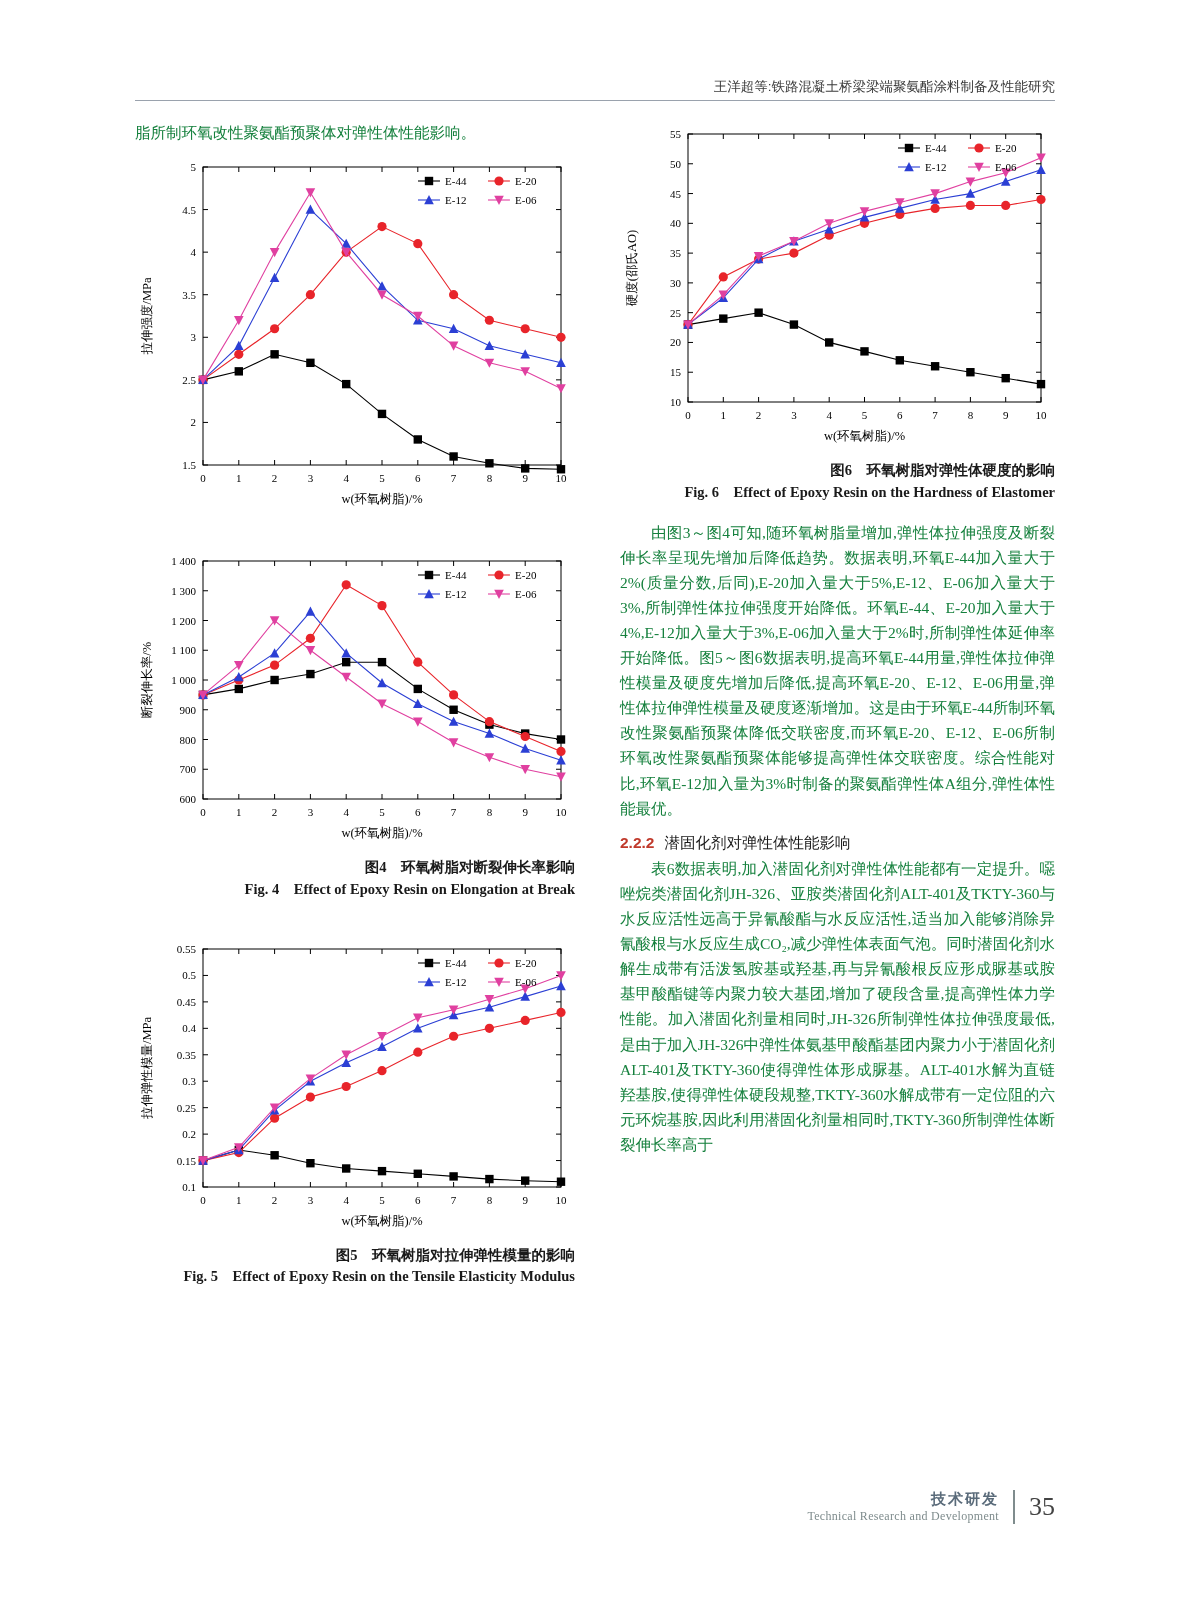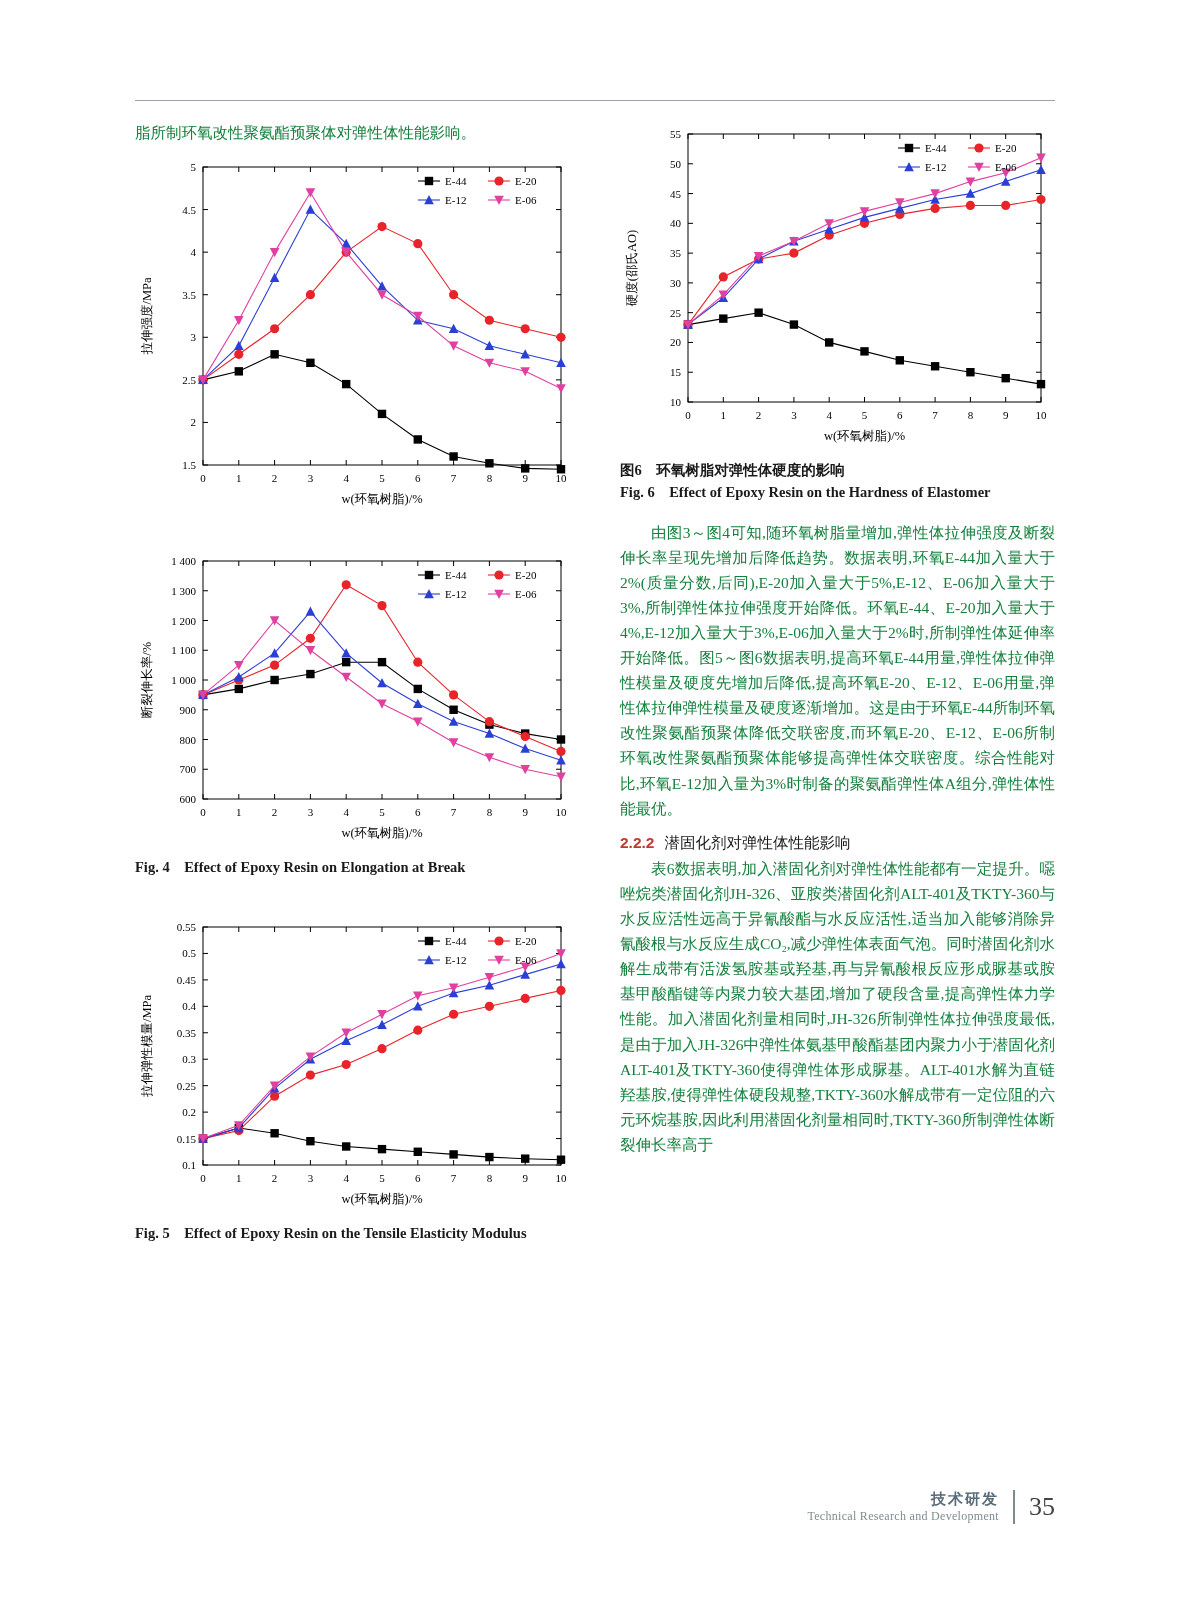--- a/index.html
+++ b/index.html
@@ -11,21 +11,21 @@
   .rule{position:absolute;left:135px;top:100px;width:920px;height:1px;background:#9aa2ad;}
 
   
   .col-left{position:absolute;left:135px;top:120px;width:440px;}
   .col-right{position:absolute;left:620px;top:120px;width:435px;}
 
   .bodytext{font-size:15.5px;line-height:1.62;text-align:justify;color:#15803d;}
   .indent{text-indent:2em;}
 
   .figwrap{margin-top:8px;}
-  .figcap{text-align:left;font-size:14.5px;line-height:1.5;margin-top:10px;}
+  .figcap{text-align:right;font-size:14.5px;line-height:1.5;margin-top:10px;}
   .figcap .cn{font-weight:bold;}
   .figcap .en{font-weight:bold;font-family:"Liberation Serif",serif;}
 
   .secttl{font-size:15.5px;margin:12px 0 2px 0;}
   .secnum{color:#c0392b;font-weight:bold;margin-right:10px;font-family:"Liberation Sans",sans-serif;}
 
   
   .chart{position:relative;background:#fff;}
   svg{display:block;}
 
@@ -34,20 +34,21 @@
   .foot-cn{font-size:15px;color:#5a6b7a;font-weight:bold;letter-spacing:2px;}
   .foot-en{font-size:12px;color:#7f8c8d;font-family:"Liberation Serif",serif;letter-spacing:.3px;}
   .foot-bar{display:inline-block;width:2px;height:34px;background:#7f8c8d;margin:0 10px;vertical-align:middle;}
   .pageno{display:inline-block;font-size:26px;color:#444;vertical-align:middle;font-family:"Liberation Serif",serif;}
 </style>
 </head>
 <body>
 
 <div class="page">
 
+  <div class="runhead">王洋超等:铁路混凝土桥梁梁端聚氨酯涂料制备及性能研究</div>
   <div class="rule"></div>
 
   <div class="col-left">
 
     <div class="bodytext">脂所制环氧改性聚氨酯预聚体对弹性体性能影响。</div>
 
     <div class="figwrap">
       <div class="chart" id="chart-fig3">
           <svg width="440" height="360" viewBox="0 0 440 360">
             <rect x="68" y="14" width="358" height="298" fill="none" stroke="#000" stroke-width="1"></rect>
@@ -328,20 +329,21 @@
             <line x1="283" y1="47" x2="305" y2="47" stroke="#2b3fd4" stroke-width="1.1"></line>
             <text x="310" y="51" font-size="11" font-family="&quot;Liberation Serif&quot;,serif" fill="#000">E-12</text>
             <g>
               <polygon points="364,52 359.2,42.8 368.8,42.8" fill="#e040a0"></polygon>
             </g>
             <line x1="353" y1="47" x2="375" y2="47" stroke="#e040a0" stroke-width="1.1"></line>
             <text x="380" y="51" font-size="11" font-family="&quot;Liberation Serif&quot;,serif" fill="#000">E-06</text>
           </svg>
         </div>
       <div class="figcap">
+        <div class="cn">图4　环氧树脂对断裂伸长率影响</div>
         <div class="en">Fig. 4　Effect of Epoxy Resin on Elongation at Break</div>
       </div>
     </div>
 
     <div class="figwrap" style="margin-top:34px">
       <div class="chart" id="chart-fig5">
           <svg width="440" height="300" viewBox="0 0 440 300">
             <rect x="68" y="14" width="358" height="238" fill="none" stroke="#000" stroke-width="1"></rect>
             <line x1="68" y1="252" x2="73" y2="252" stroke="#000" stroke-width="1"></line>
             <line x1="421" y1="252" x2="426" y2="252" stroke="#000" stroke-width="1"></line>
@@ -480,20 +482,21 @@
             <line x1="283" y1="47" x2="305" y2="47" stroke="#2b3fd4" stroke-width="1.1"></line>
             <text x="310" y="51" font-size="11" font-family="&quot;Liberation Serif&quot;,serif" fill="#000">E-12</text>
             <g>
               <polygon points="364,52 359.2,42.8 368.8,42.8" fill="#e040a0"></polygon>
             </g>
             <line x1="353" y1="47" x2="375" y2="47" stroke="#e040a0" stroke-width="1.1"></line>
             <text x="380" y="51" font-size="11" font-family="&quot;Liberation Serif&quot;,serif" fill="#000">E-06</text>
           </svg>
         </div>
       <div class="figcap">
+        <div class="cn">图5　环氧树脂对拉伸弹性模量的影响</div>
         <div class="en">Fig. 5　Effect of Epoxy Resin on the Tensile Elasticity Modulus</div>
       </div>
     </div>
 
   </div>
 
   <div class="col-right">
 
     <div class="figwrap" style="margin-top:0">
       <div class="chart" id="chart-fig6">

